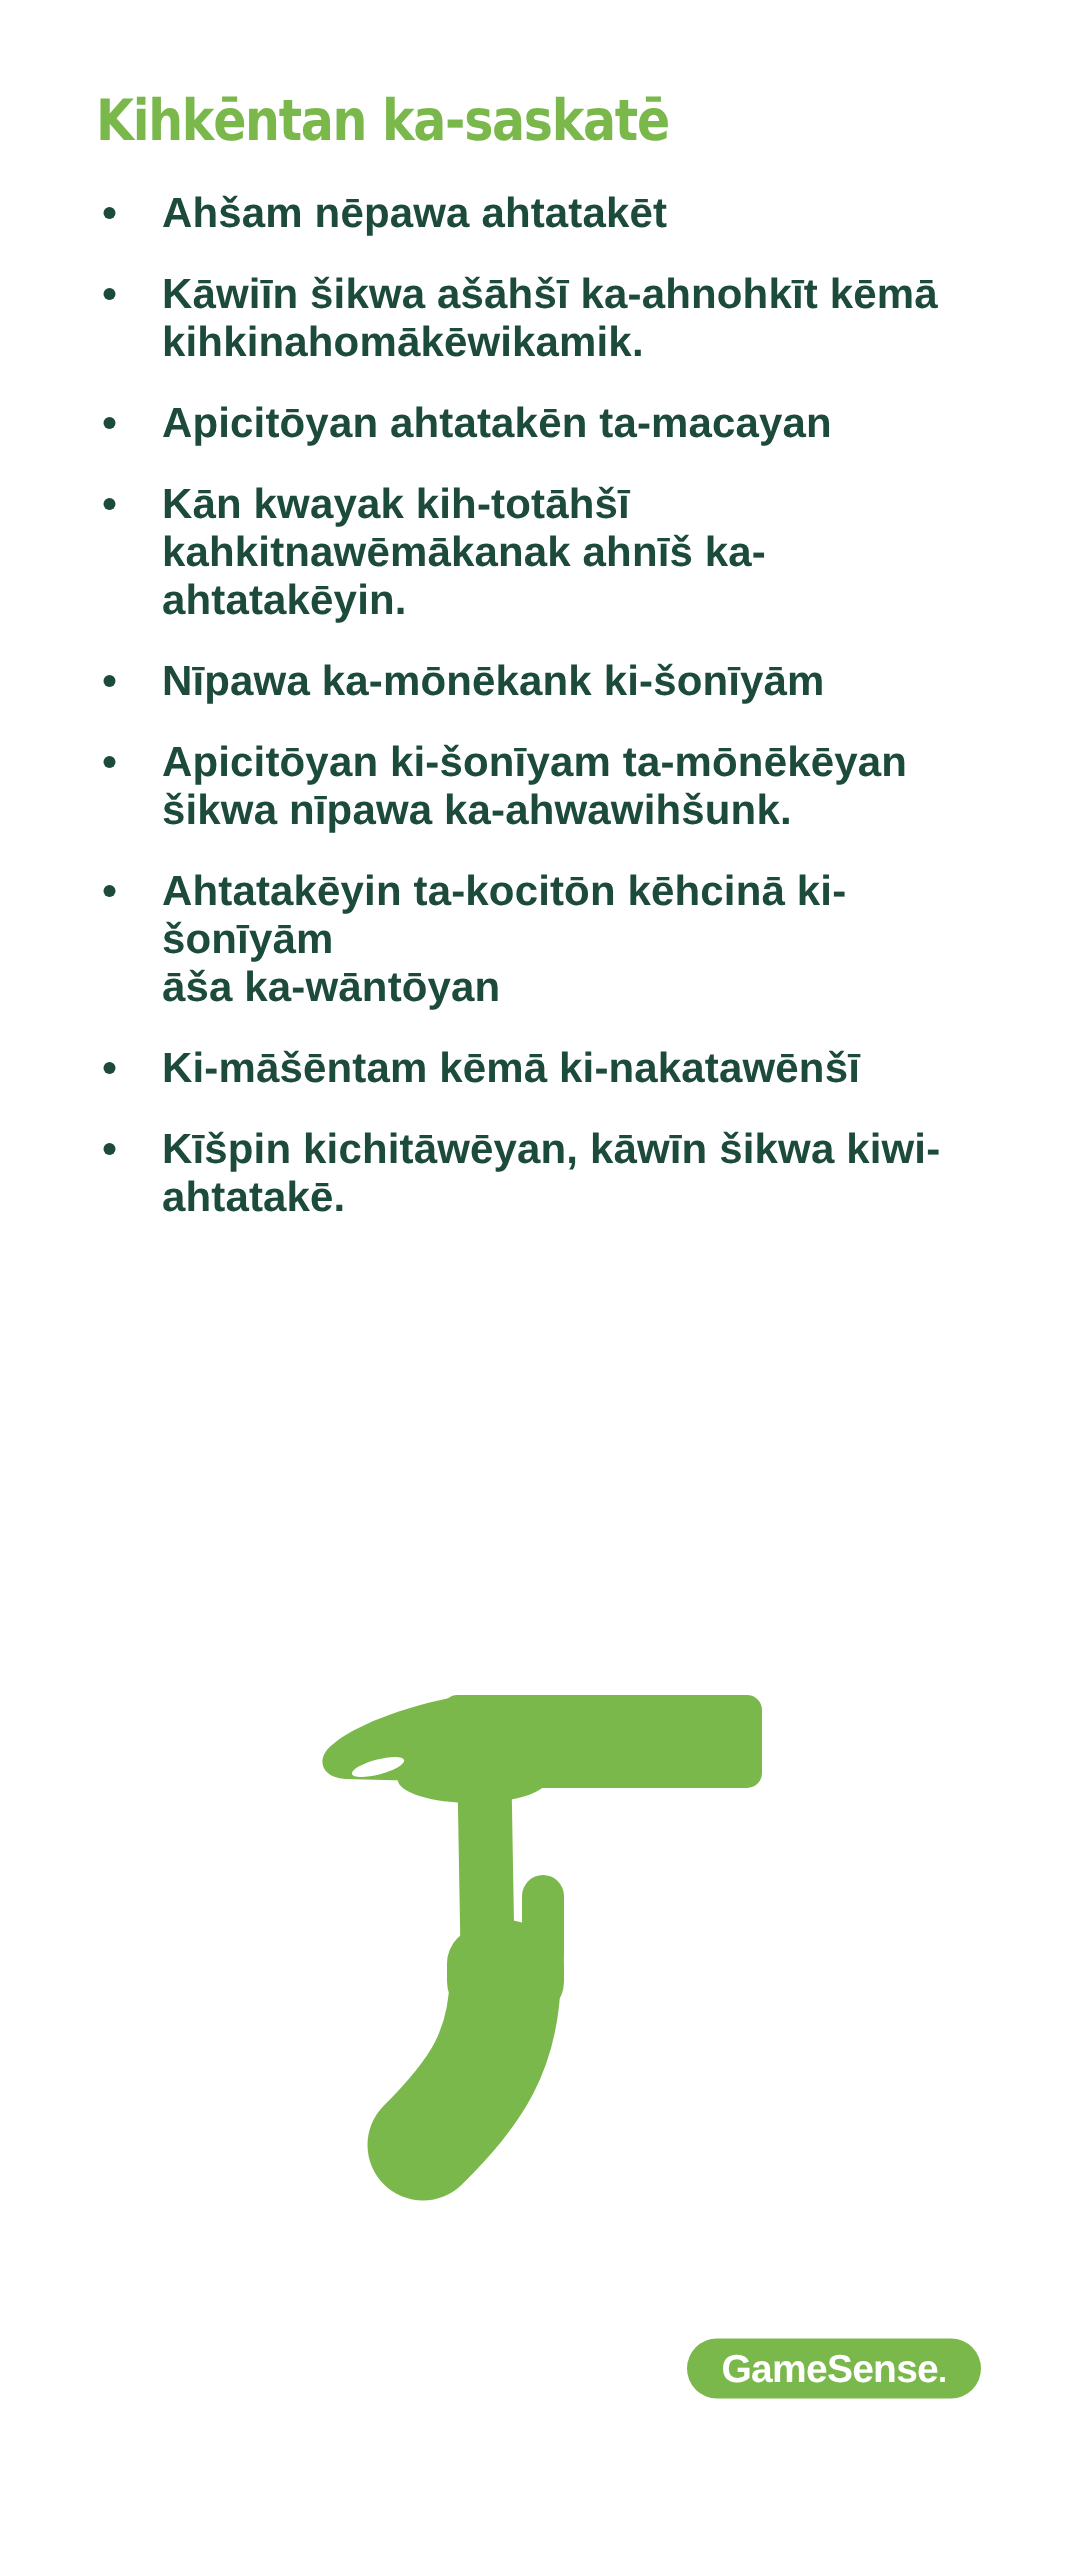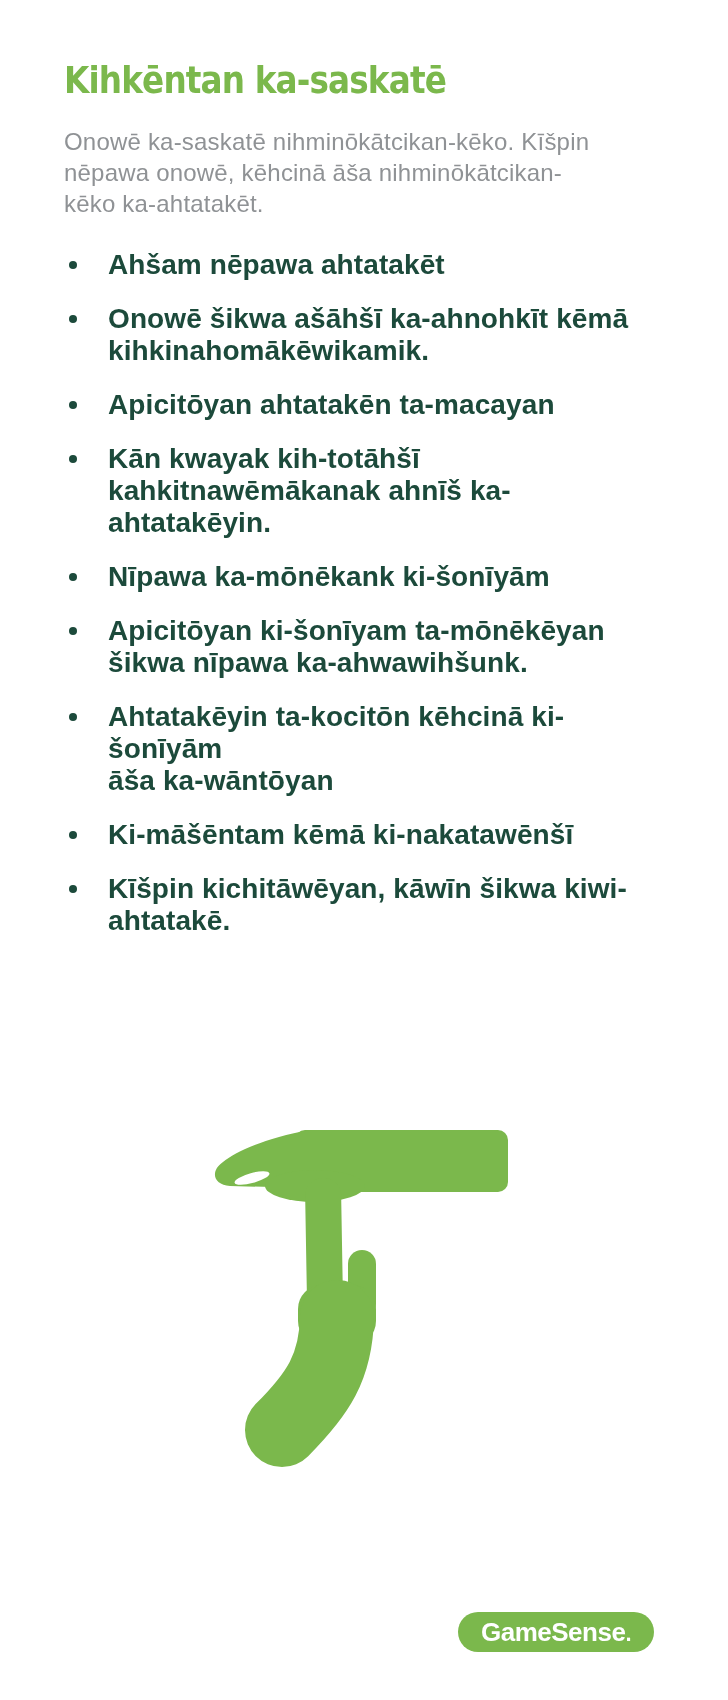--- a/index.html
+++ b/index.html
@@ -76,21 +76,21 @@
     width: 300px;
     height: 360px;
   }
   .hand-wrap svg { display: block; width: 100%; height: 100%; }
   .g { fill: var(--brand-green); }
   .g-stroke { stroke: var(--brand-green); fill: none; stroke-linecap: round; }
   .w { fill: #ffffff; }
   .logo {
     position: absolute;
     left: 458px;
-    top: 1612px;
+    top: 1559px;
     width: 196px;
     height: 40px;
     border-radius: 21px;
     background: var(--brand-green);
     display: flex;
     align-items: center;
     justify-content: center;
     color: var(--logo-text);
     font-weight: bold;
     font-size: 26px;
@@ -98,26 +98,23 @@
   }
   .logo .mark { font-size: 22px; line-height: 1; align-self: flex-end; padding-bottom: 7px; }
 </style>
 </head>
 <body>
 
 <div class="page">
 
   <div class="content">
     <h1 class="title">Kihkēntan ka-saskatē</h1>
-    <p class="intro">Onowē ka-saskatē nihminōkātcikan-kēko. Kīšpin
-nēpawa onowē, kēhcinā āša  nihminōkātcikan-
-kēko ka-ahtatakēt.</p>
     <ul class="signs">
         <li>Ahšam nēpawa ahtatakēt</li>
-        <li>Onowē šikwa ašāhšī ka-ahnohkīt kēmā
+        <li>Kāwiīn šikwa ašāhšī ka-ahnohkīt kēmā
 kihkinahomākēwikamik.</li>
         <li>Apicitōyan ahtatakēn ta-macayan</li>
         <li>Kān kwayak kih-totāhšī
 kahkitnawēmākanak ahnīš ka-ahtatakēyin.</li>
         <li>Nīpawa ka-mōnēkank ki-šonīyām</li>
         <li>Apicitōyan ki-šonīyam ta-mōnēkēyan
 šikwa nīpawa ka-ahwawihšunk.</li>
         <li>Ahtatakēyin ta-kocitōn kēhcinā ki-šonīyām
 āša ka-wāntōyan</li>
         <li>Ki-māšēntam kēmā ki-nakatawēnšī</li>

